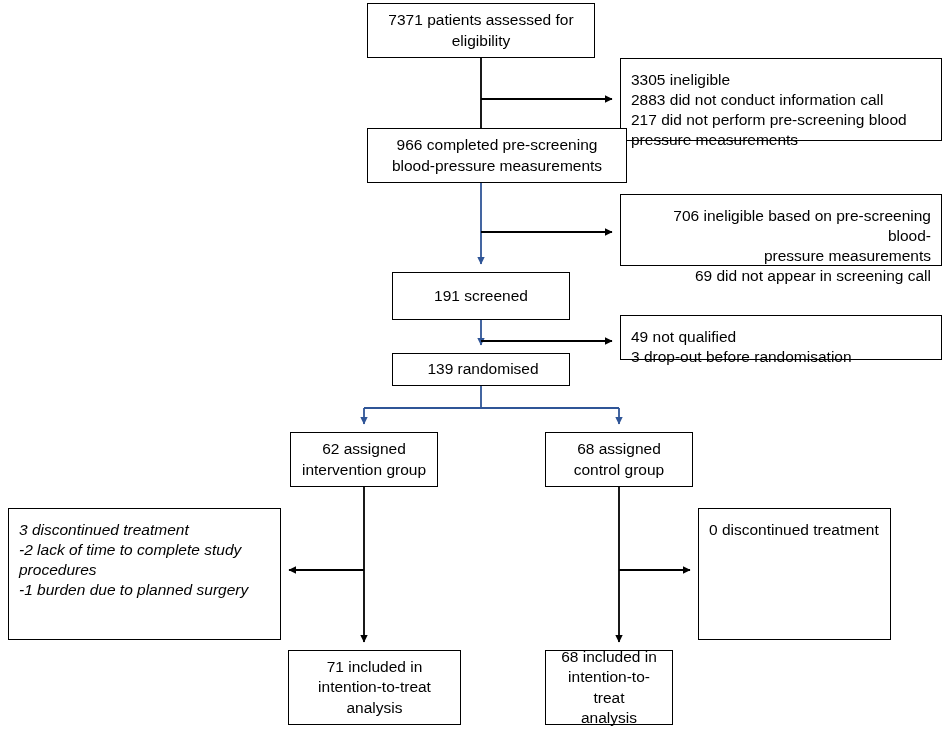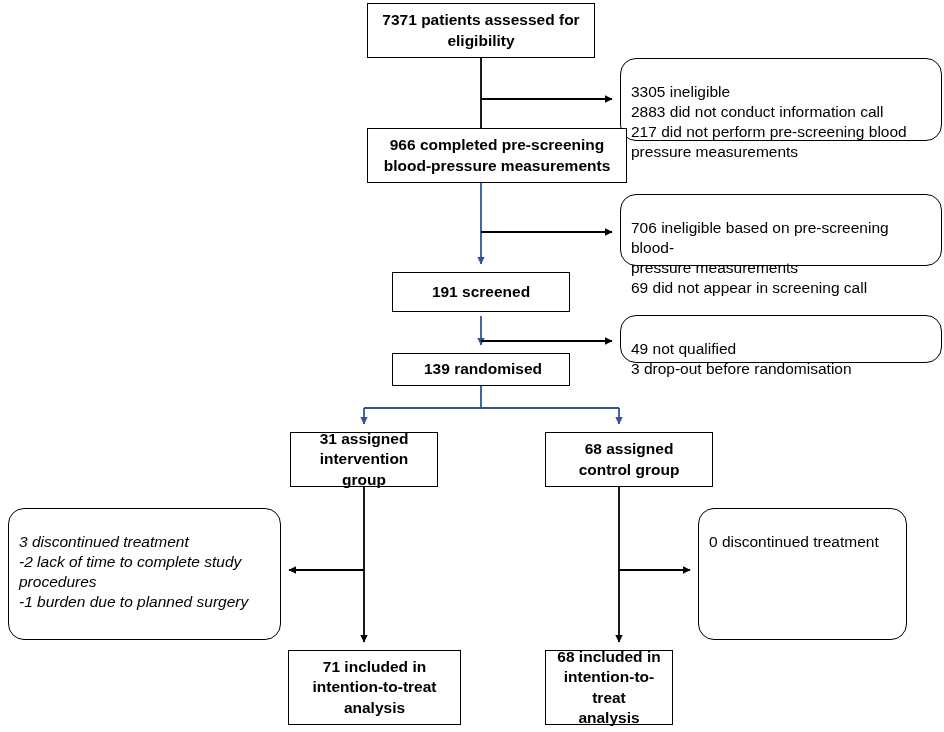--- a/index.html
+++ b/index.html
@@ -36,26 +36,24 @@
   .node .txt {
     display: block;
     white-space: pre-line;
   }
   .node.center {
     display: flex;
     align-items: center;
     justify-content: center;
     text-align: center;
     padding: 4px 8px;
-    font-weight: bold;
   }
   .node.lefttop {
     text-align: left;
-    padding: 23px 10px;
-    border-radius: 16px;
+    padding: 11px 10px;
   }
 </style>
 </head>
 <body>
 
 <div id="diagram">
 
   <svg id="connectors" viewBox="0 0 944 732" xmlns="http://www.w3.org/2000/svg">
     <defs>
       <marker id="arrow-navy" markerWidth="9" markerHeight="9" refX="7.4" refY="4.5" orient="auto" markerUnits="userSpaceOnUse">
@@ -99,50 +97,50 @@
       <div class="node lefttop" style="left: 620px; top: 58px; width: 322px; height: 83px;">
         <span class="txt">3305 ineligible
 2883 did not conduct information call
 217 did not perform pre-screening blood
 pressure measurements</span>
       </div>
       <div class="node center" style="left: 367px; top: 128px; width: 260px; height: 55px;">
         <span class="txt">966 completed pre-screening
 blood-pressure measurements</span>
       </div>
-      <div class="node lefttop" style="left: 620px; top: 194px; width: 322px; height: 72px;">
+      <div class="node lefttop" style="left: 620px; top: 194px; width: 322px; height: 72px; text-align: right;">
         <span class="txt">706 ineligible based on pre-screening blood-
 pressure measurements
 69 did not appear in screening call</span>
       </div>
-      <div class="node center" style="left: 392px; top: 272px; width: 178px; height: 40px;">
+      <div class="node center" style="left: 392px; top: 272px; width: 178px; height: 48px;">
         <span class="txt">191 screened</span>
       </div>
       <div class="node lefttop" style="left: 620px; top: 315px; width: 322px; height: 45px;">
         <span class="txt">49 not qualified
 3 drop-out before randomisation</span>
       </div>
       <div class="node center" style="left: 392px; top: 353px; width: 178px; height: 33px; padding-left: 12px;">
         <span class="txt">139 randomised</span>
       </div>
       <div class="node center" style="left: 290px; top: 432px; width: 148px; height: 55px;">
-        <span class="txt">31 assigned
+        <span class="txt">62 assigned
 intervention group</span>
       </div>
-      <div class="node center" style="left: 545px; top: 432px; width: 168px; height: 55px;">
+      <div class="node center" style="left: 545px; top: 432px; width: 148px; height: 55px;">
         <span class="txt">68 assigned
 control group</span>
       </div>
       <div class="node lefttop" style="left: 8px; top: 508px; width: 273px; height: 132px; font-style: italic;">
         <span class="txt">3 discontinued treatment
 -2 lack of time to complete study
 procedures
 -1 burden due to planned surgery</span>
       </div>
-      <div class="node lefttop" style="left: 698px; top: 508px; width: 209px; height: 132px;">
+      <div class="node lefttop" style="left: 698px; top: 508px; width: 193px; height: 132px;">
         <span class="txt">0 discontinued treatment</span>
       </div>
       <div class="node center" style="left: 288px; top: 650px; width: 173px; height: 75px;">
         <span class="txt">71 included in
 intention-to-treat
 analysis</span>
       </div>
       <div class="node center" style="left: 545px; top: 650px; width: 128px; height: 75px;">
         <span class="txt">68 included in
 intention-to-treat

